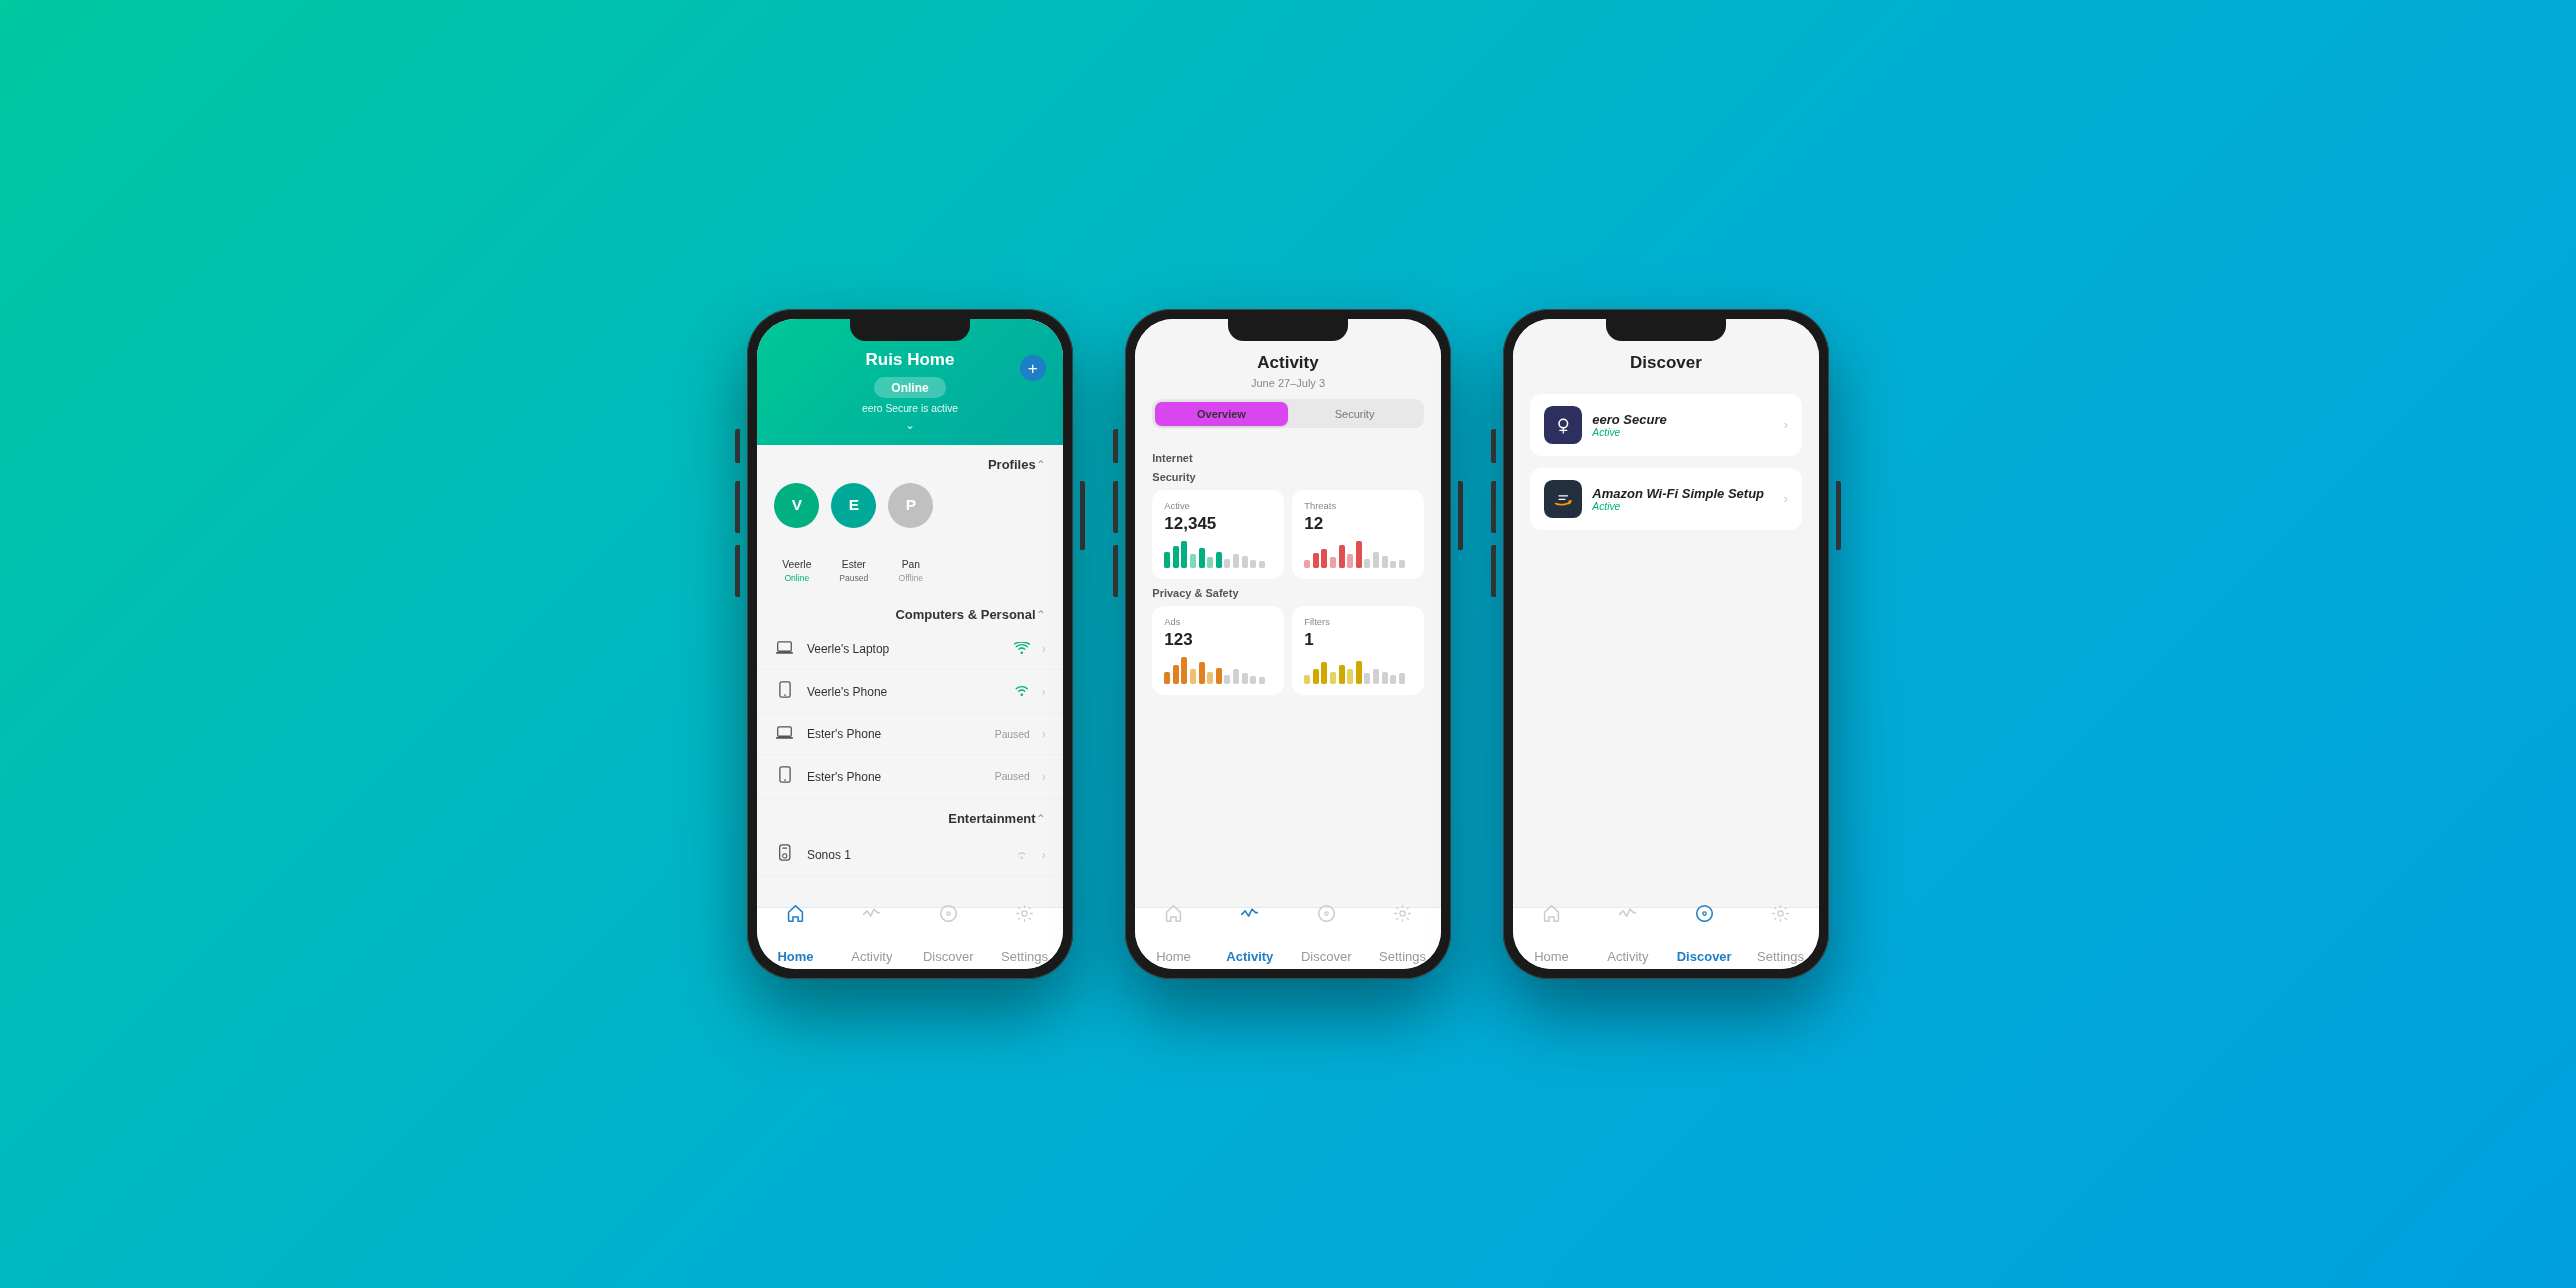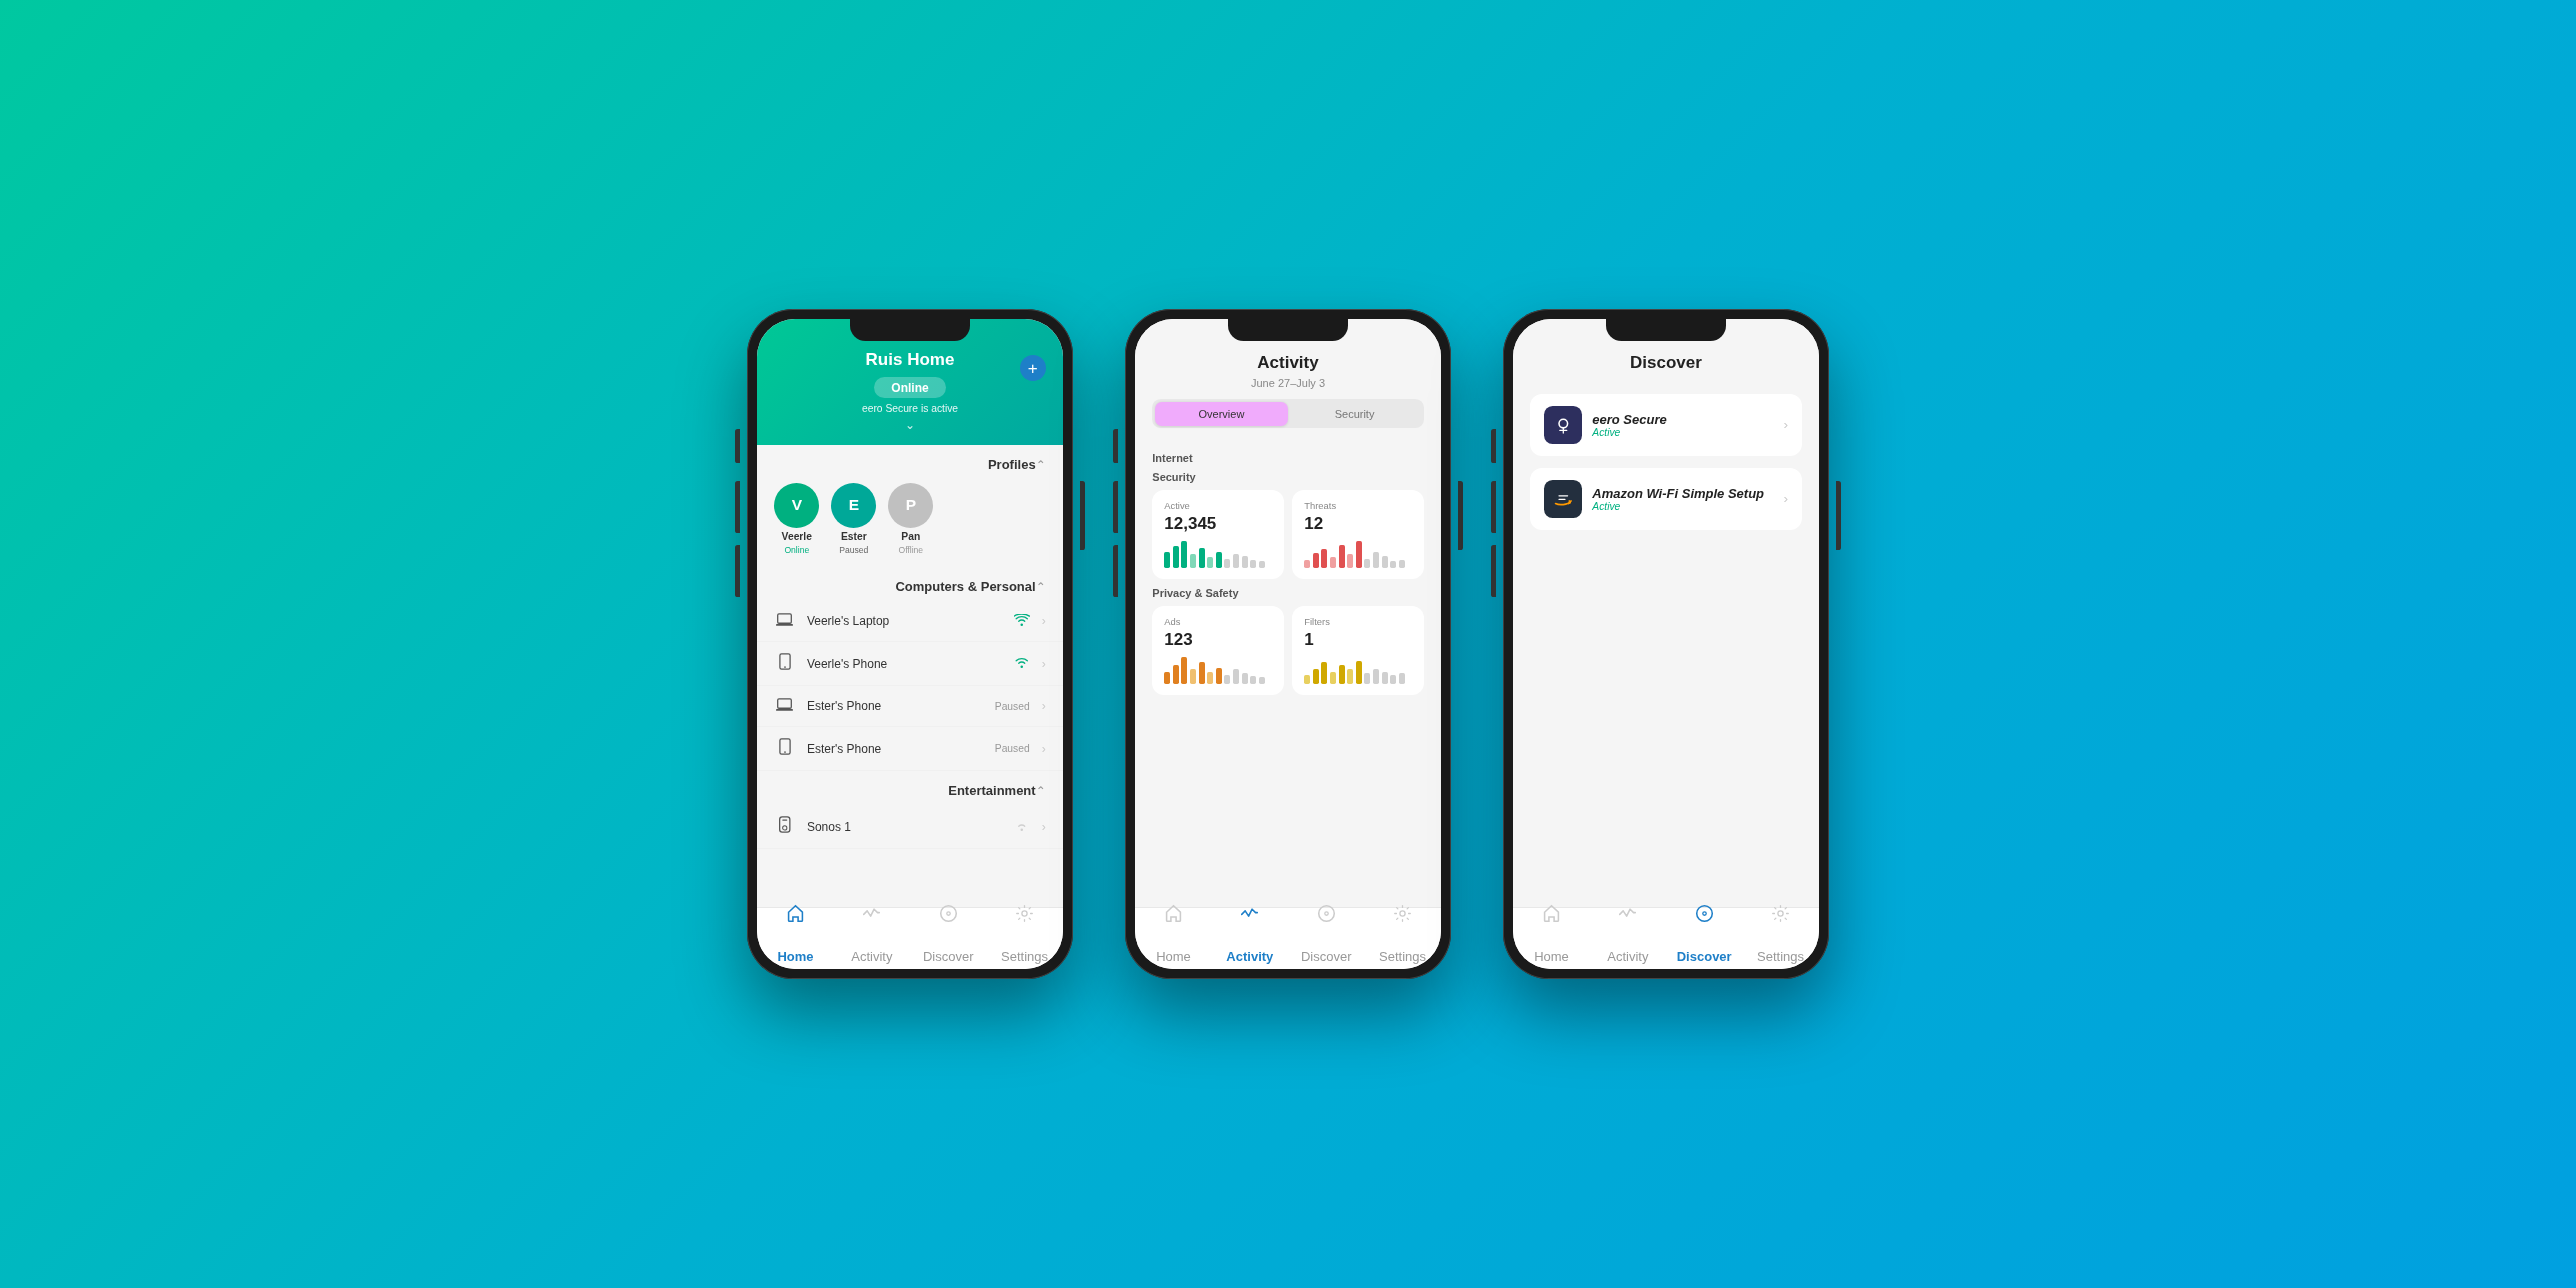--- a/index.html
+++ b/index.html
@@ -180,23 +180,24 @@
       justify-content: center;
       font-size: 15.5px;
       font-weight: 700;
       color: white;
     }
     .avatar-green { background: #00b080; }
     .avatar-teal { background: #00a898; }
     .avatar-gray { background: #c0c0c0; }
     .profile-name {
       font-size: 10.3px;
-      font-weight: 700;
+      font-weight: 400;
       color: #333;
       text-align: right;
+      margin-top: 28px;
     }
     .profile-status {
       font-size: 8.6px;
       text-align: center;
     }
     .status-online { color: #00b080; }
     .status-paused { color: #666; }
     .status-offline { color: #999; }
 
     
@@ -294,23 +295,23 @@
     .tab-btn {
       flex: 1;
       padding: 6px 0;
       text-align: center;
       font-size: 11px;
       font-weight: 500;
       border-radius: 6.9px;
       color: #777;
     }
     .tab-btn.active {
-      background: #f0abfc;
+      background: #d946ef;
       color: #333;
-      font-weight: 400;
+      font-weight: 700;
       box-shadow: 0 0.9px 2.6px rgba(0,0,0,0.1);
     }
 
     .activity-content {
       flex: 1;
       overflow: hidden;
       padding: 8.6px 17px;
     }
 
     .section-label {

